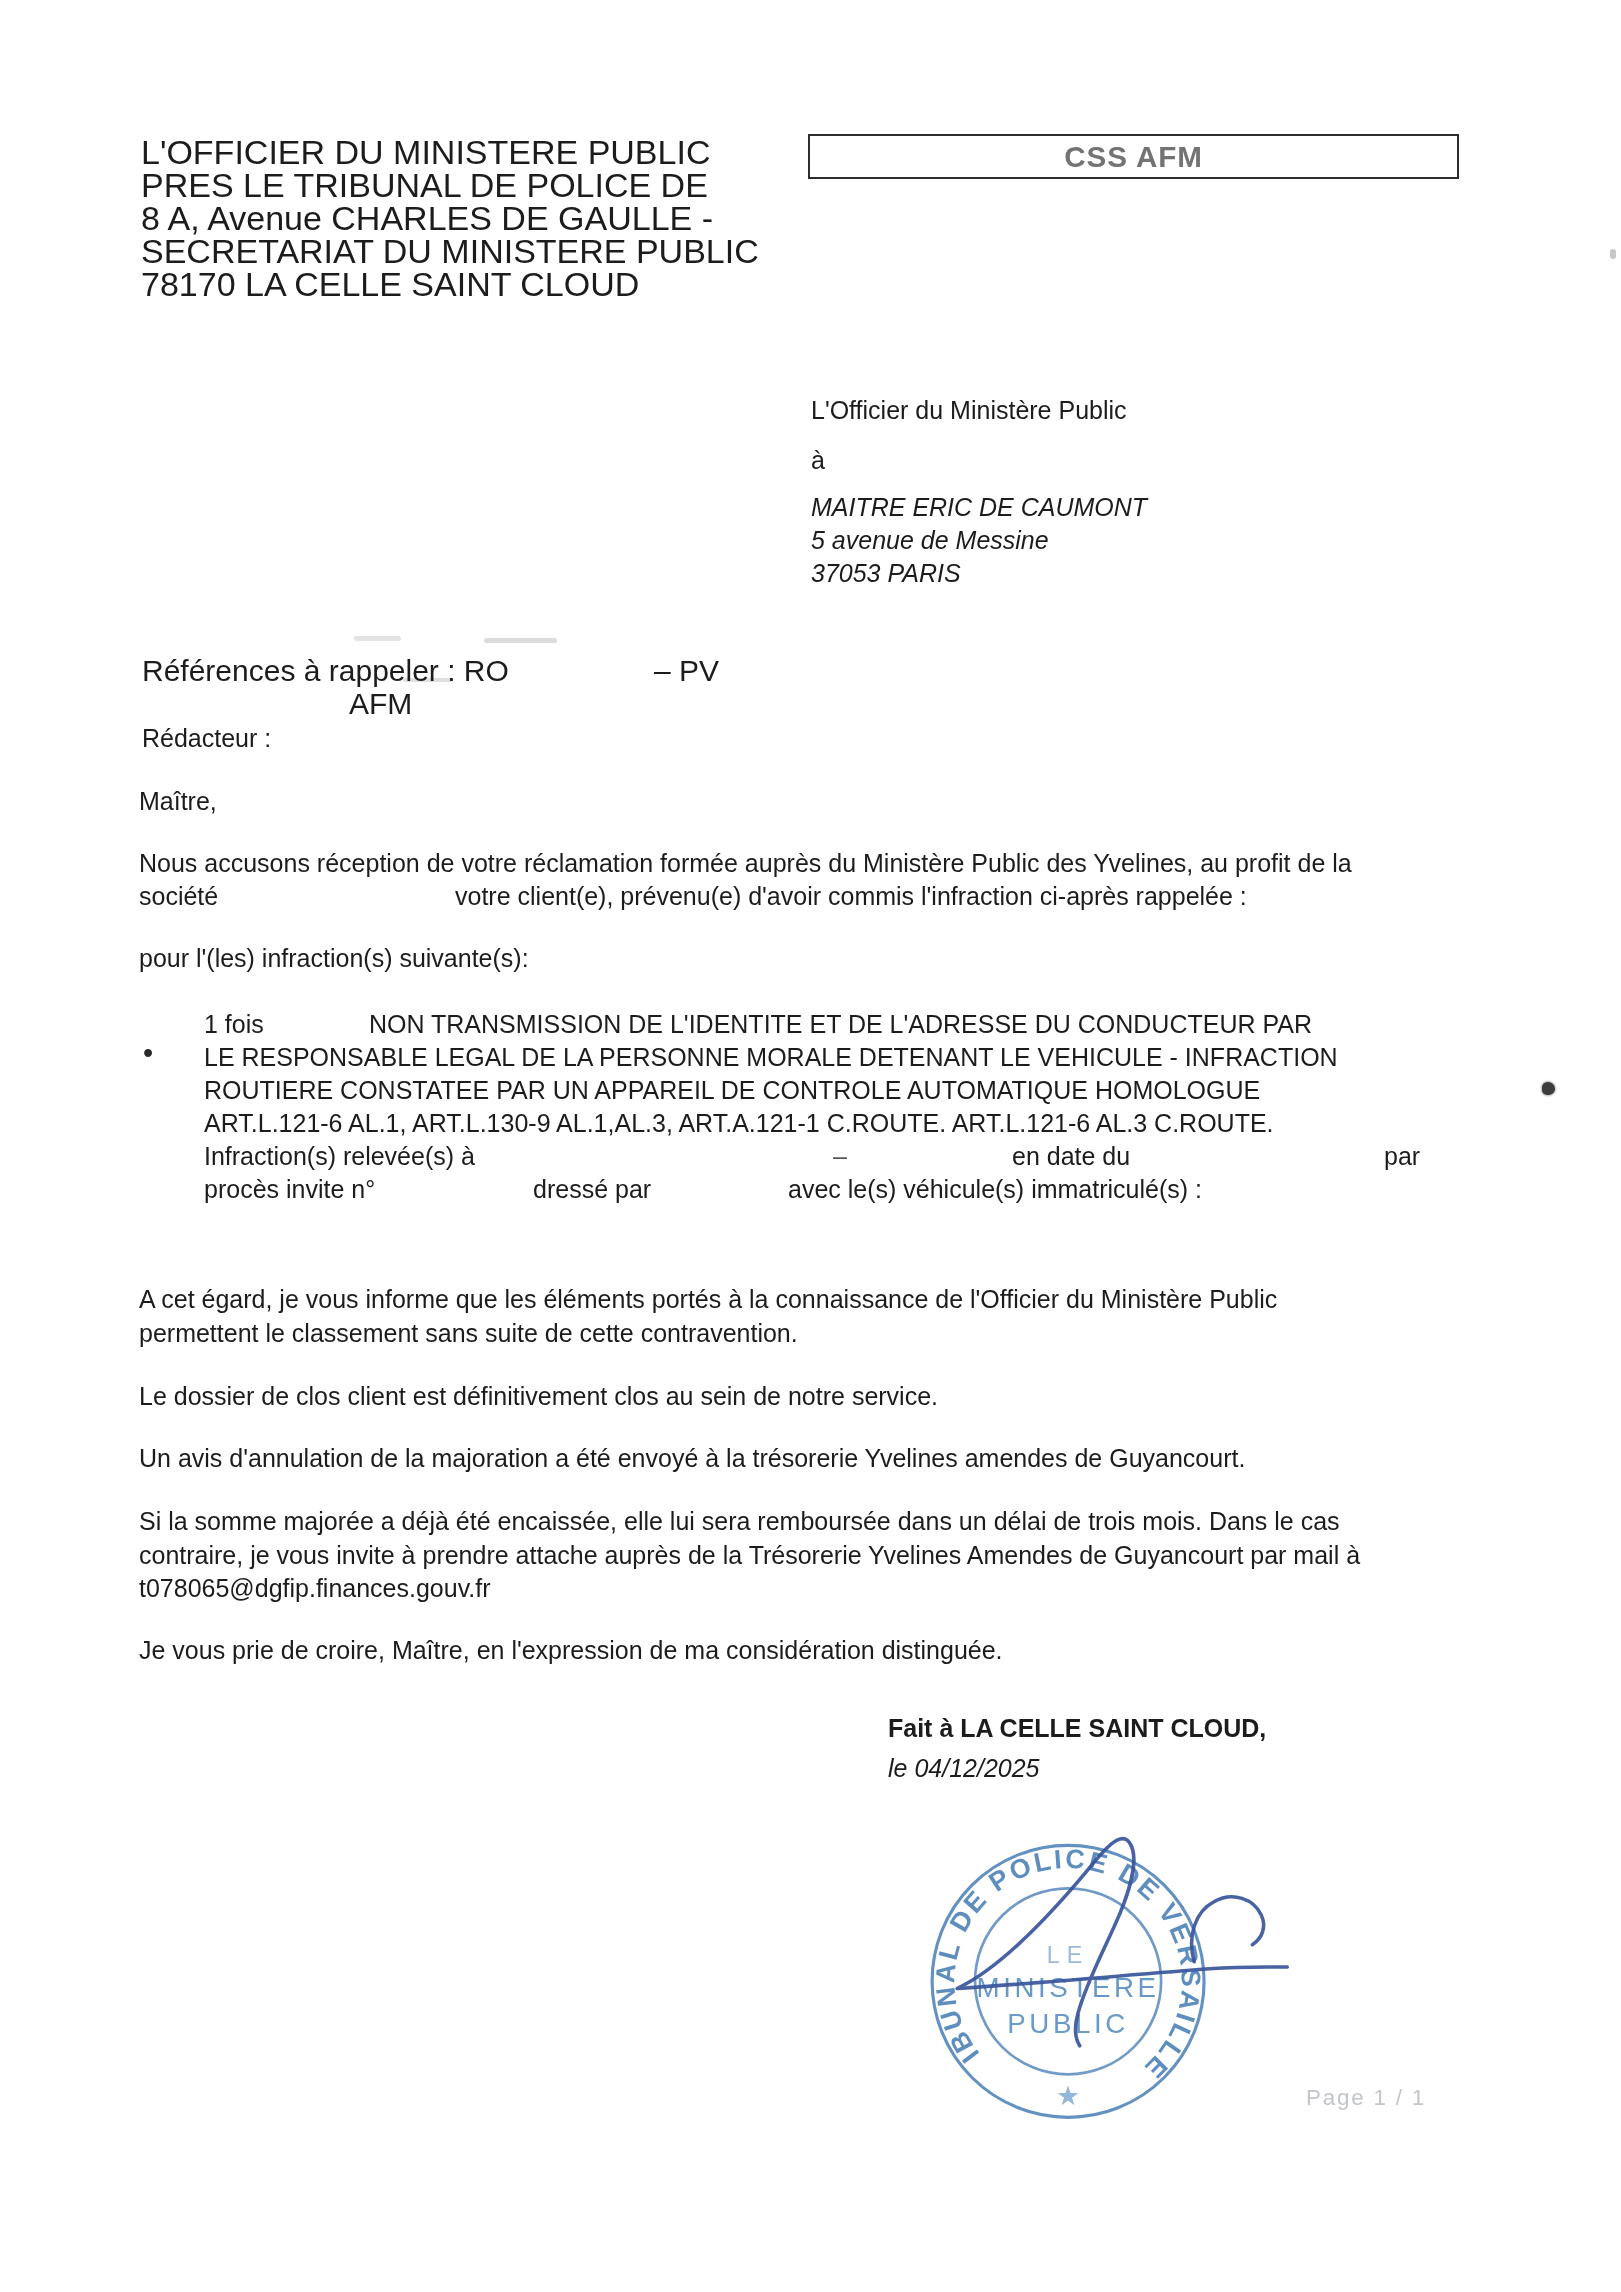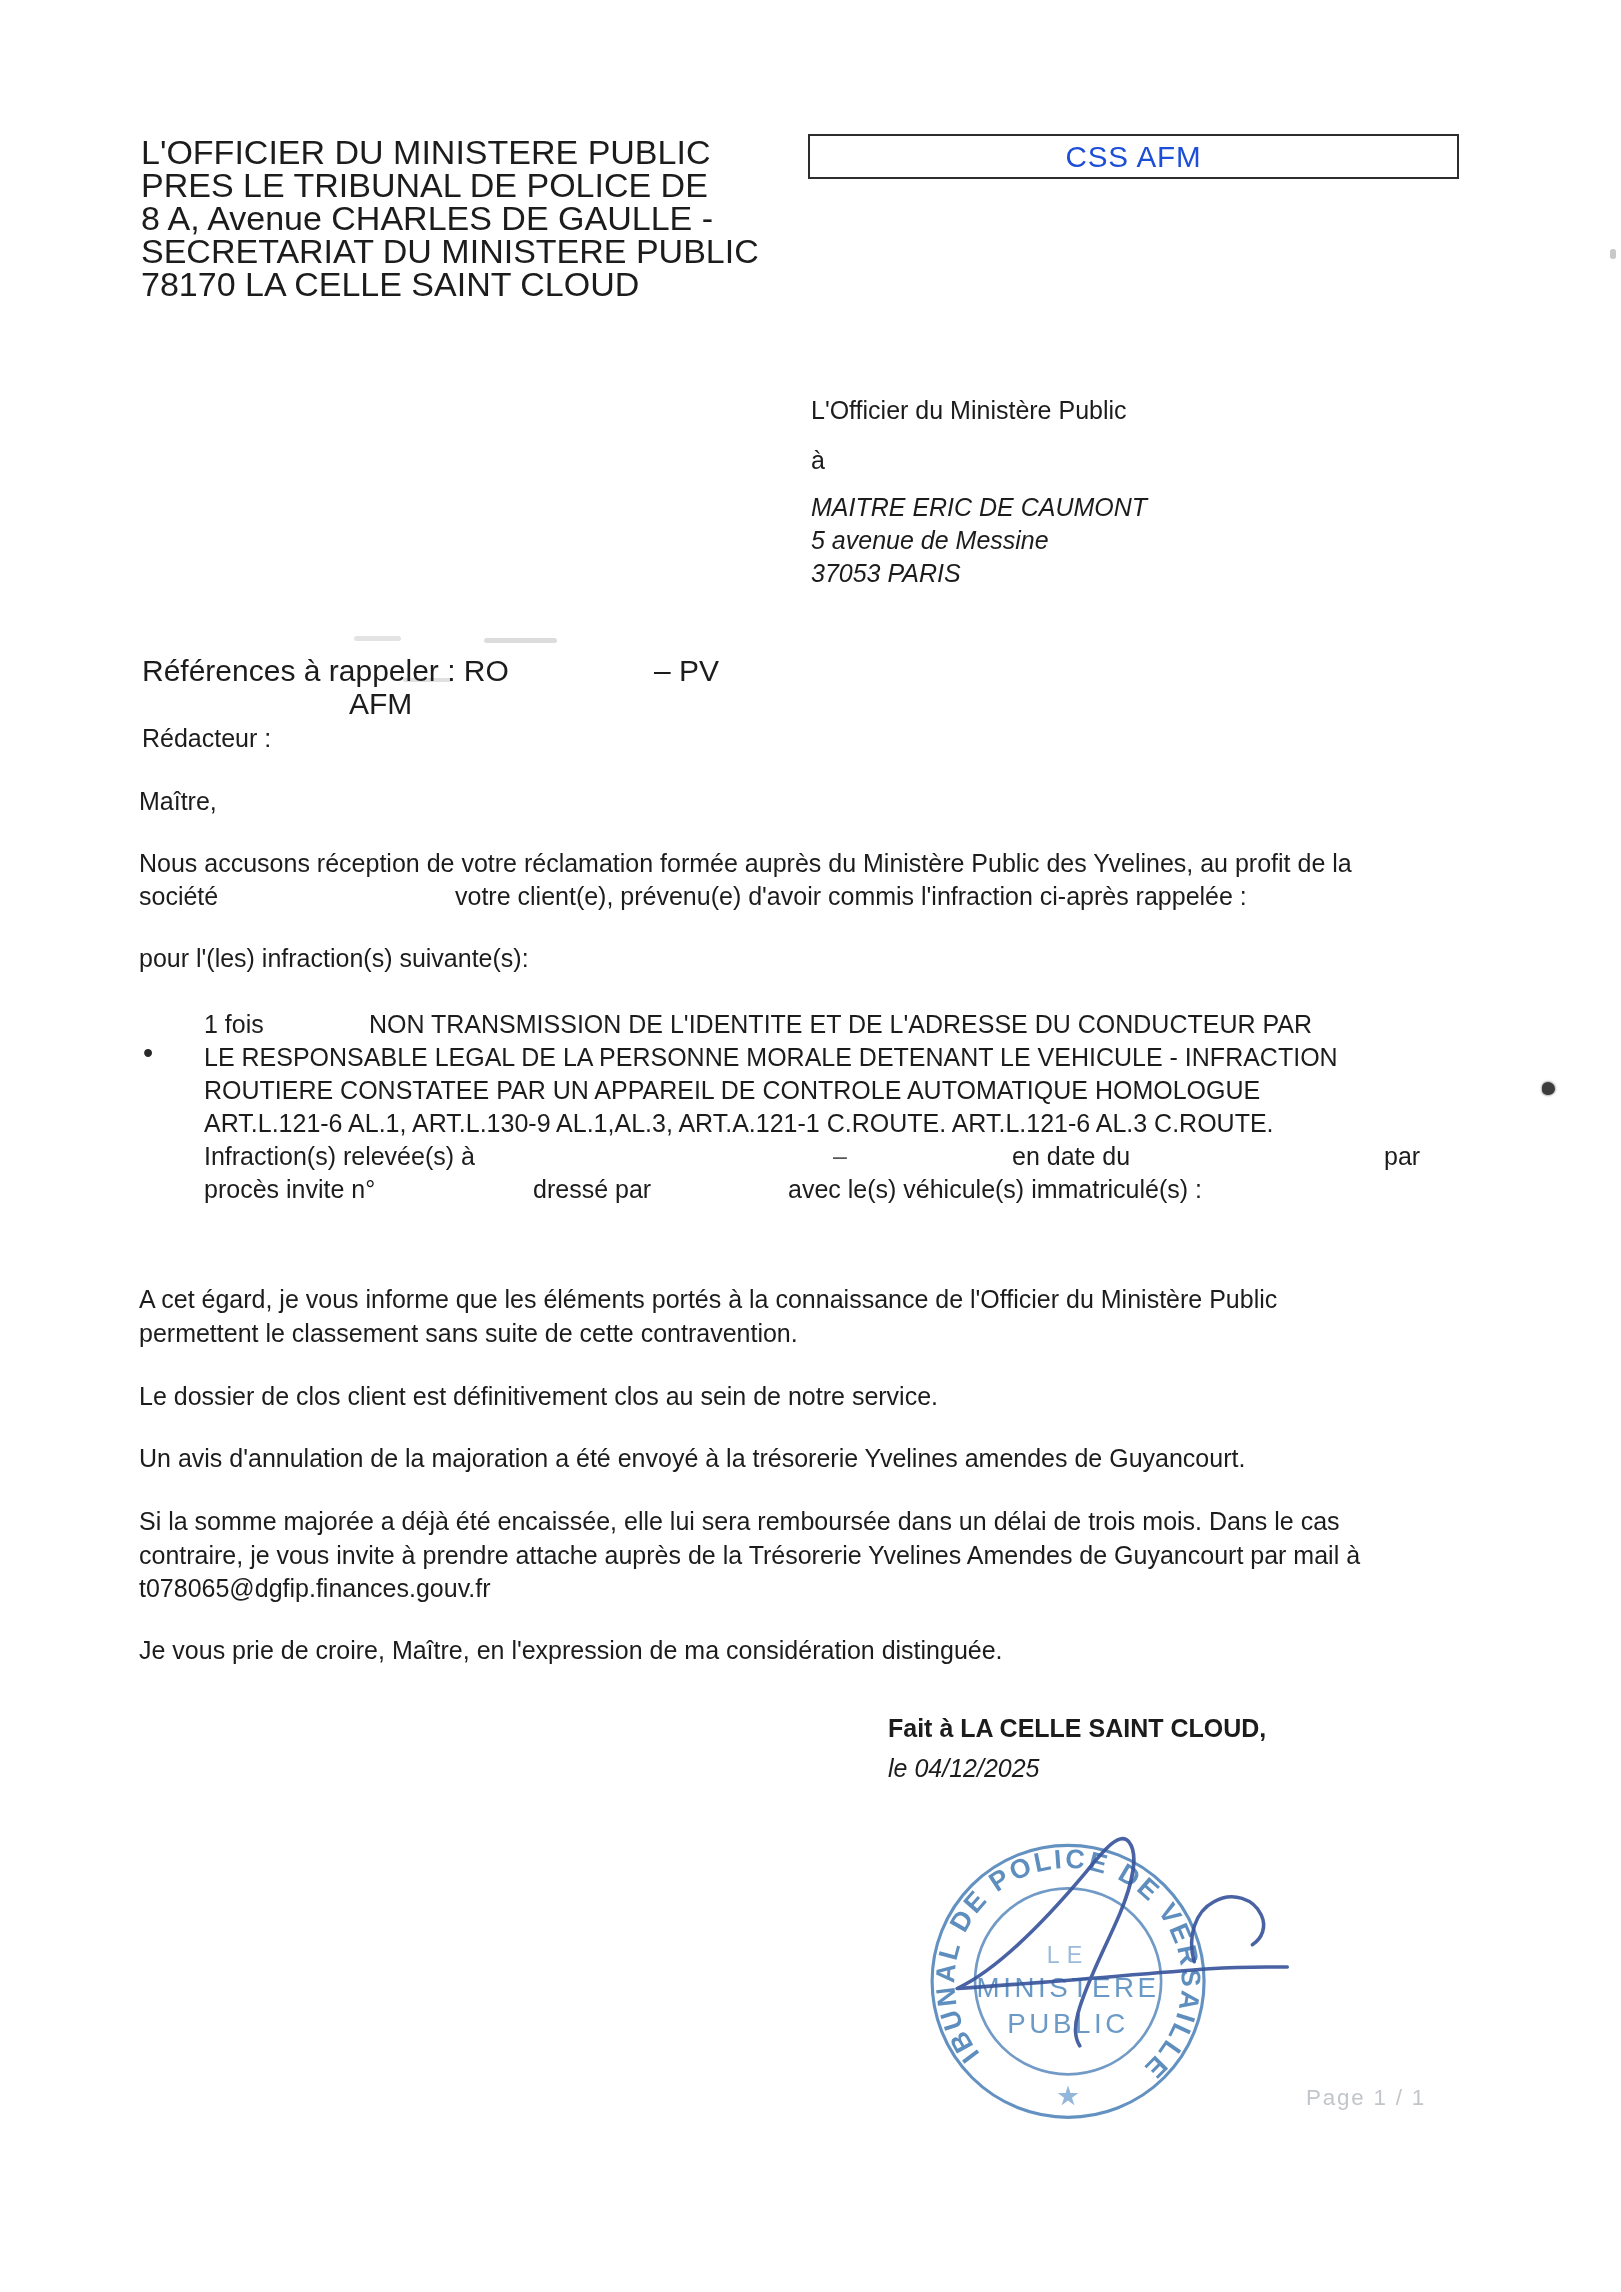--- a/index.html
+++ b/index.html
@@ -14,21 +14,21 @@
   .abs{position:absolute;white-space:nowrap;}
   .body-txt{font-size:25px;line-height:33px;}
   .caps-block div{font-size:34px;line-height:33px;}
   .ref-bold{font-weight:normal;font-size:30px;}
   .italic{font-style:italic;}
   .css-box{
     position:absolute;left:808px;top:134px;width:647px;height:41px;
     border:2.2px solid #2d2d2d;
     display:flex;align-items:center;justify-content:center;
   }
-  .css-box span{font-weight:normal;font-size:29.6px;letter-spacing:0.9px;color:#1d4ed8;}
+  .css-box span{font-weight:bold;font-size:29.6px;letter-spacing:0.9px;color:#737373;}
   .smudge{position:absolute;border-radius:2.7px;}
   .ink-blob{
     position:absolute;left:1542px;top:1082px;width:13.4px;height:12.5px;
     background:#3c3c3c;border-radius:45% 55% 50% 40%;
     box-shadow:0 0 1.8px 0.9px rgba(60,60,60,.4);
   }
   .page-footer{
     position:absolute;left:1306px;top:2085px;
     font-size:22.4px;color:#c2c6ca;letter-spacing:1.8px;
     filter:blur(0.4px);

